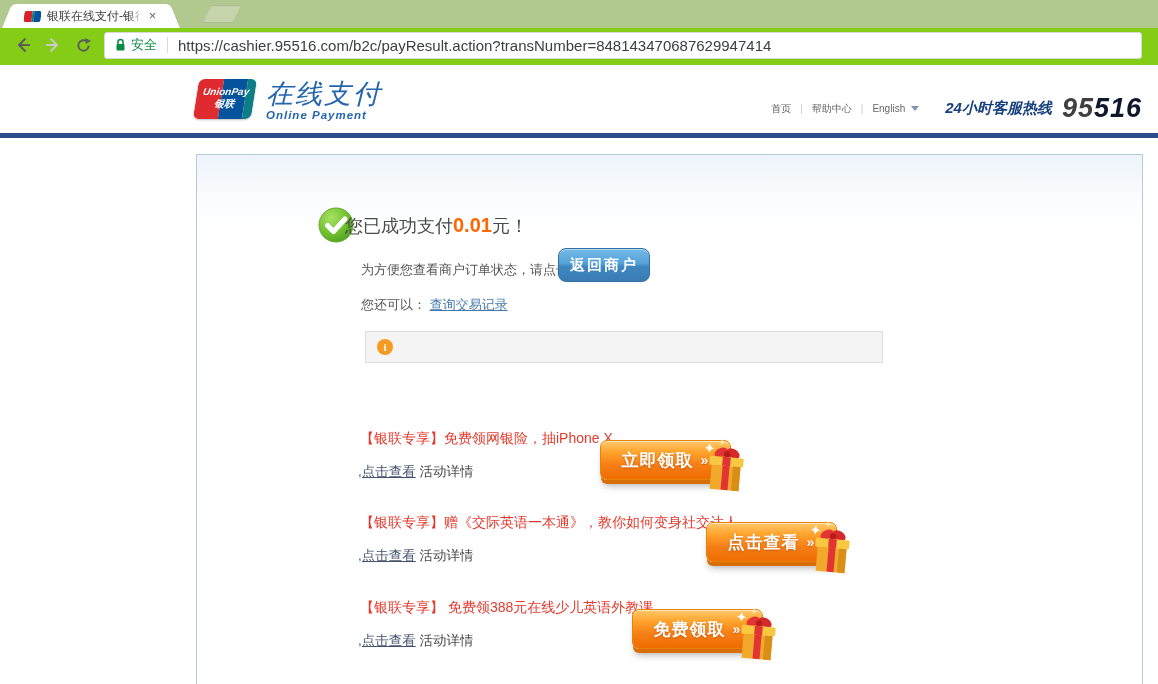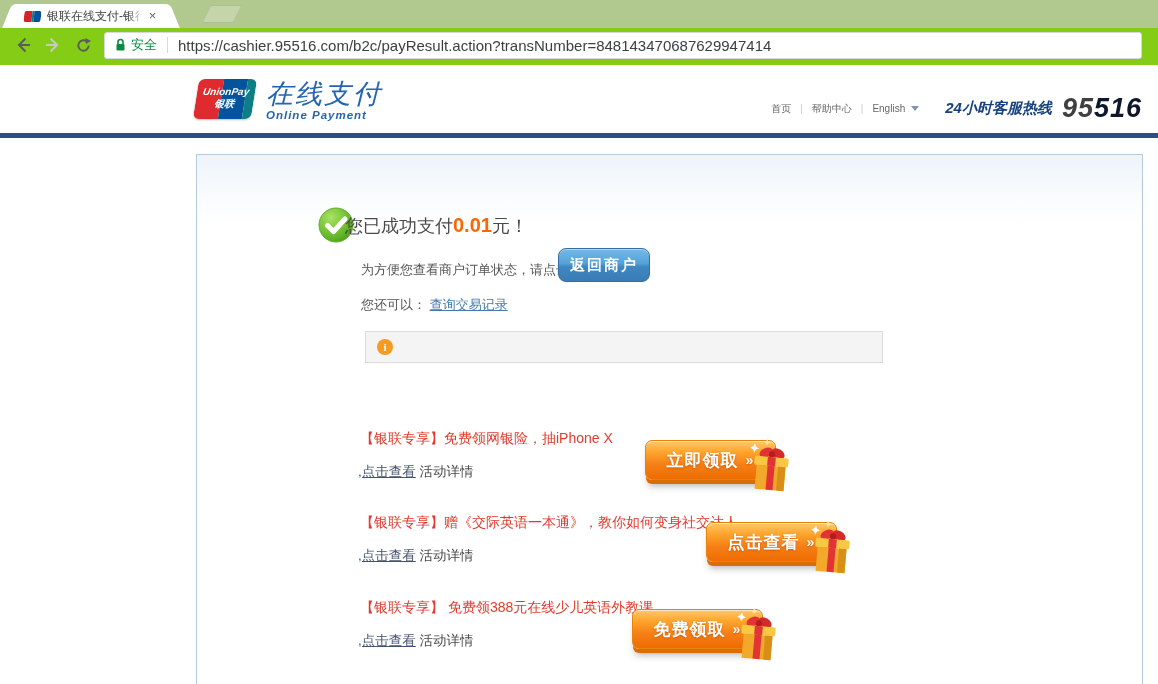--- a/index.html
+++ b/index.html
@@ -82,21 +82,21 @@
                font-size:11px; font-weight:bold; font-family:"Liberation Serif",serif; text-align:center; line-height:16px; margin-right:8px; }
 
   .promo-title { position:absolute; left:163px; font-size:14px; font-weight:normal; color:#e23b2e; }
   .promo-linkline { position:absolute; left:161px; font-size:13.5px; color:#4a4a4a; }
   .promo-linkline a { color:#46536e; text-decoration:underline; }
   .pt1 { top:275px; } .pl1 { top:308px; }
   .pt2 { top:359px; } .pl2 { top:392px; }
   .pt3 { top:444px; } .pl3 { top:477px; }
 
   .promo-btn-wrap { position:absolute; width:152px; height:58px; cursor:pointer; }
-  .pb1 { left:403px; top:282px;margin-left:45px; } .pb2 { left:509px; top:364px; } .pb3 { left:435px; top:451px; }
+  .pb1 { left:403px; top:282px; } .pb2 { left:509px; top:364px; } .pb3 { left:435px; top:451px; }
   .obtn { position:absolute; left:0; top:3px; width:131px; height:40px; border-radius:7px;
           background:linear-gradient(180deg,#ffc96b 0%,#ffa32b 30%,#f57f17 62%,#ef6c00 100%);
           border:1px solid #e8820a;
           box-shadow:inset 0 1px 0 rgba(255,255,255,.55), 0 5px 0 -1px #d96e06, 0 9px 7px -3px rgba(90,90,90,.45);
           color:#fff; font-size:17px; font-weight:bold; display:flex; align-items:center; justify-content:center;
           gap:7px; text-shadow:0 1px 2px rgba(170,65,0,.55); letter-spacing:1px; }
   .obtn .arrow { font-size:14px; font-weight:bold; opacity:.95; }
   .gift { position:absolute; left:100px; top:0; width:52px; height:58px; }
 </style>
 </head>

